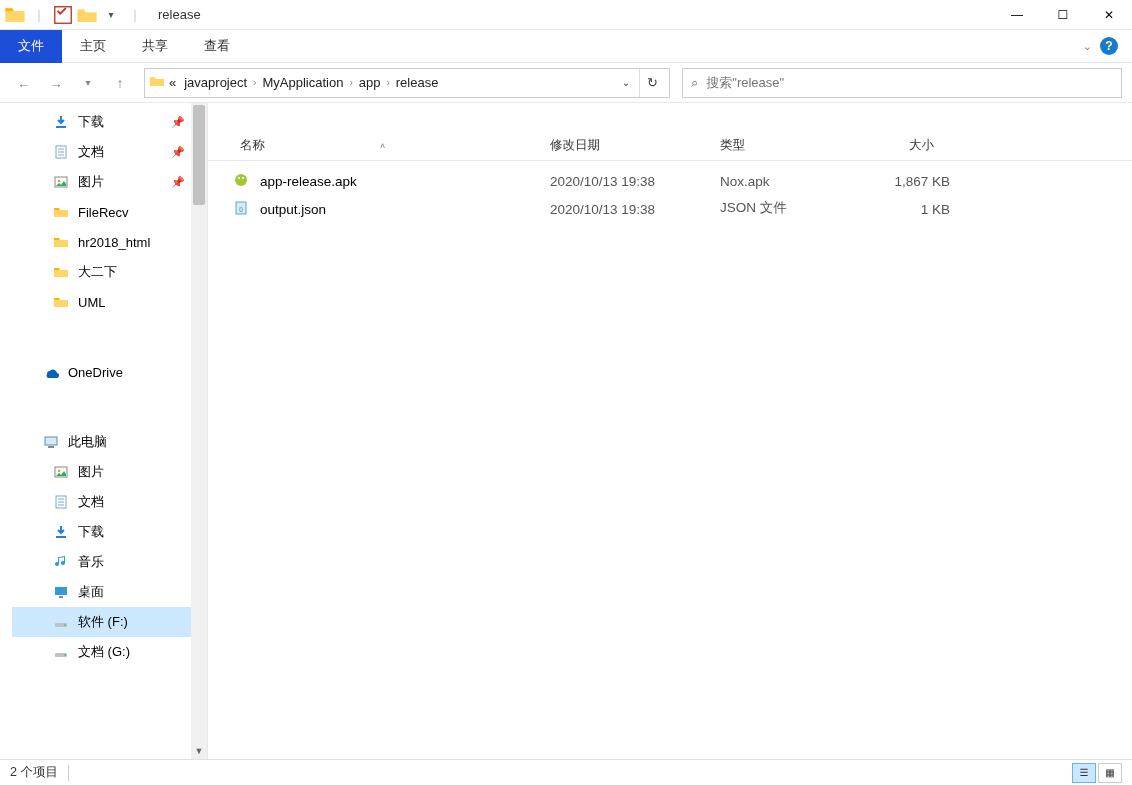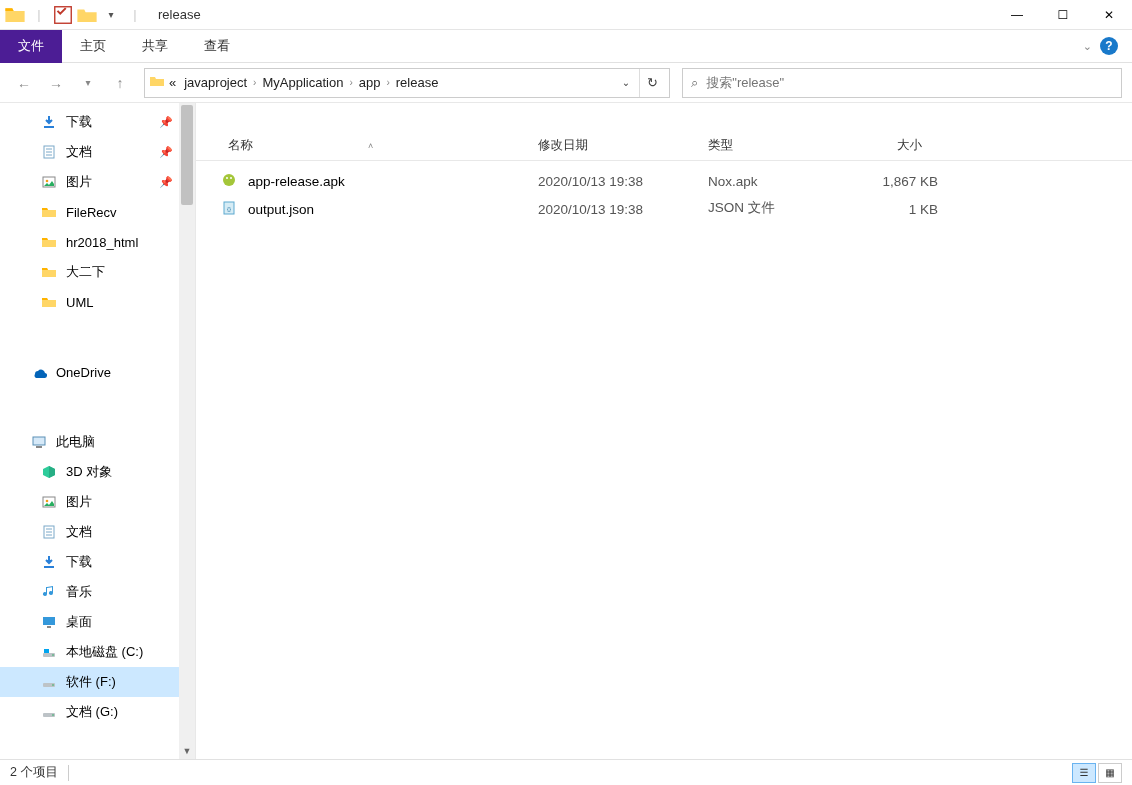--- a/index.html
+++ b/index.html
@@ -9,37 +9,37 @@
 .titlebar { height: 30px; display: flex; align-items: center; border-bottom: 1px solid #e5e5e5; }
 .titlebar .qat { display: flex; align-items: center; padding: 0 4px; gap: 2px; }
 .titlebar .qat span { width: 22px; height: 22px; display: flex; align-items: center; justify-content: center; }
 .titlebar .title { padding-left: 8px; font-size: 13px; color: #333; }
 .titlebar .winbtns { margin-left: auto; display: flex; }
 .titlebar .winbtns div { width: 46px; height: 30px; display: flex; align-items: center; justify-content: center; font-size: 12px; }
 
 
 .ribbon { height: 33px; display: flex; align-items: center; border-bottom: 1px solid #e1e1e1; }
 .ribbon .tab { padding: 0 18px; height: 33px; display: flex; align-items: center; font-size: 13px; color: #333; }
-.ribbon .tab.file { background: #4c1d95; color: #fff; }
+.ribbon .tab.file { background: #1d4ed8; color: #fff; }
 .ribbon .right { margin-left: auto; display: flex; align-items: center; gap: 8px; padding-right: 14px; }
 .ribbon .help-icon { width: 18px; height: 18px; border-radius: 50%; background: #1979ca; color:#fff; display:flex; align-items:center; justify-content:center; font-size:12px; font-weight:bold; }
 
 
 .navrow { height: 40px; display: flex; align-items: center; padding: 5px 10px; gap: 4px; border-bottom: 1px solid #e8e8e8; }
 .navrow .navbtn { width: 28px; height: 28px; display: flex; align-items: center; justify-content: center; color: #888; font-size: 14px; }
 .navrow .address { flex: 1 1 auto; height: 30px; border: 1px solid #ccc; display: flex; align-items: center; padding: 0 4px; margin-left:6px; }
 .navrow .address .crumb { padding: 0 4px; color: #222; font-size: 13px; }
 .navrow .address .sep { color: #888; padding: 0 2px; font-size: 10px; }
 .navrow .address .addr-right { margin-left: auto; display:flex; }
 .navrow .address .addr-btn { width: 26px; height: 28px; display:flex; align-items:center; justify-content:center; color:#444; }
 .navrow .search { width: 440px; height: 30px; border: 1px solid #ccc; margin-left: 8px; display: flex; align-items: center; padding: 0 8px; color: #888; gap: 8px; }
 .navrow .search input { border:none; outline:none; flex:1; font-size:13px; color:#333; }
 
 
-.main { display: flex; height: calc(785px - 30px - 33px - 40px - 26px); }
+.main { display: flex; height: calc(785px - 30px - 33px - 40px - 26px); padding-left: 12px; }
 
 
 .sidebar { width: 196px; overflow-y: auto; border-right: 1px solid #e8e8e8; position: relative; padding-top:4px; }
 .side-scroll { position:absolute; right:0; top:0; bottom:0; width:16px; background:#f0f0f0; }
 .side-scroll .thumb { position:absolute; top:2px; left:2px; right:2px; height:100px; background:#c1c1c1; border-radius:2px; }
 .side-scroll .arrow { position:absolute; left:0; right:0; height:16px; display:flex; align-items:center; justify-content:center; color:#666; font-size:9px; }
 .side-scroll .arrow.up { top:0; } .side-scroll .arrow.down { bottom:0; }
 .side-item { height: 30px; display: flex; align-items: center; padding-left: 40px; gap: 8px; cursor: default; position:relative; }
 .side-item.level1 { padding-left: 30px; margin-top: 28px; }
 .side-item.selected { background: #cce8ff; }
@@ -228,29 +228,20 @@
             <svg viewBox="0 0 16 16">
               <rect x="2" y="3" width="12" height="8" fill="#d6e9f8" stroke="#5a8fb5"></rect>
               <rect x="5" y="12" width="6" height="2" fill="#888"></rect>
             </svg>
           </span>
           <span>此电脑</span>
         </div>
         <div class="side-item">
           <span class="ico">
             <svg viewBox="0 0 16 16">
-              <path fill="#2ecc9b" d="M8 2l6 3v6l-6 3-6-3V5z"></path>
-              <path fill="#27ae84" d="M8 2v12l6-3V5z"></path>
-            </svg>
-          </span>
-          <span>3D 对象</span>
-        </div>
-        <div class="side-item">
-          <span class="ico">
-            <svg viewBox="0 0 16 16">
               <rect x="2" y="3" width="12" height="10" fill="#fff" stroke="#888"></rect>
               <circle cx="6" cy="7" r="1.3" fill="#f39c12"></circle>
               <path fill="#27ae60" d="M3 12l3-3 2 2 3-4 2 3v2H3z"></path>
             </svg>
           </span>
           <span>图片</span>
         </div>
         <div class="side-item">
           <span class="ico">
             <svg viewBox="0 0 16 16">
@@ -281,30 +272,20 @@
           <span>音乐</span>
         </div>
         <div class="side-item">
           <span class="ico">
             <svg viewBox="0 0 16 16">
               <rect x="2" y="3" width="12" height="8" fill="#3498db"></rect>
               <rect x="6" y="12" width="4" height="2" fill="#888"></rect>
             </svg>
           </span>
           <span>桌面</span>
-        </div>
-        <div class="side-item">
-          <span class="ico">
-            <svg viewBox="0 0 16 16">
-              <rect x="2" y="9" width="12" height="4" rx="1" fill="#bdc3c7"></rect>
-              <rect x="3" y="5" width="5" height="4" fill="#00a4ef"></rect>
-              <circle cx="12" cy="11" r="0.8" fill="#27ae60"></circle>
-            </svg>
-          </span>
-          <span>本地磁盘 (C:)</span>
         </div>
         <div class="side-item selected">
           <span class="ico">
             <svg viewBox="0 0 16 16">
               <rect x="2" y="9" width="12" height="4" rx="1" fill="#bdc3c7"></rect>
               <circle cx="12" cy="11" r="0.8" fill="#27ae60"></circle>
             </svg>
           </span>
           <span>软件 (F:)</span>
         </div>

